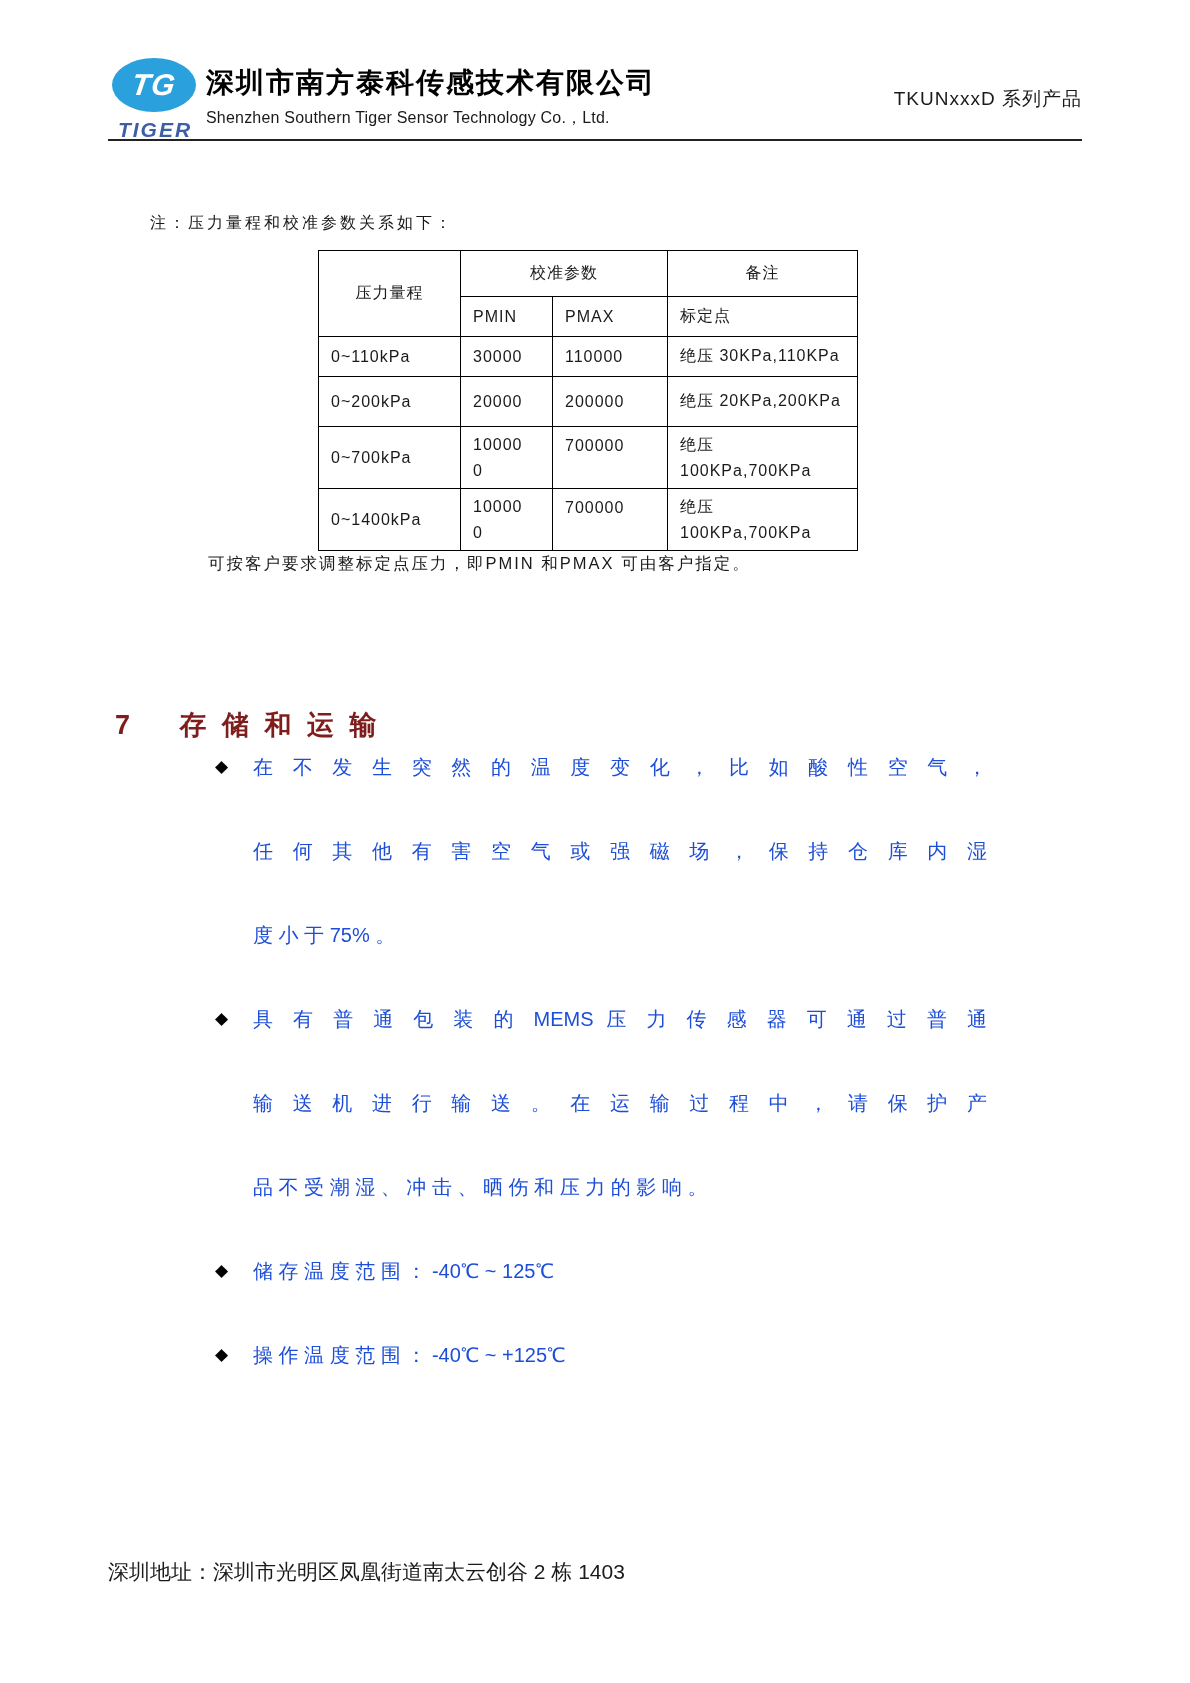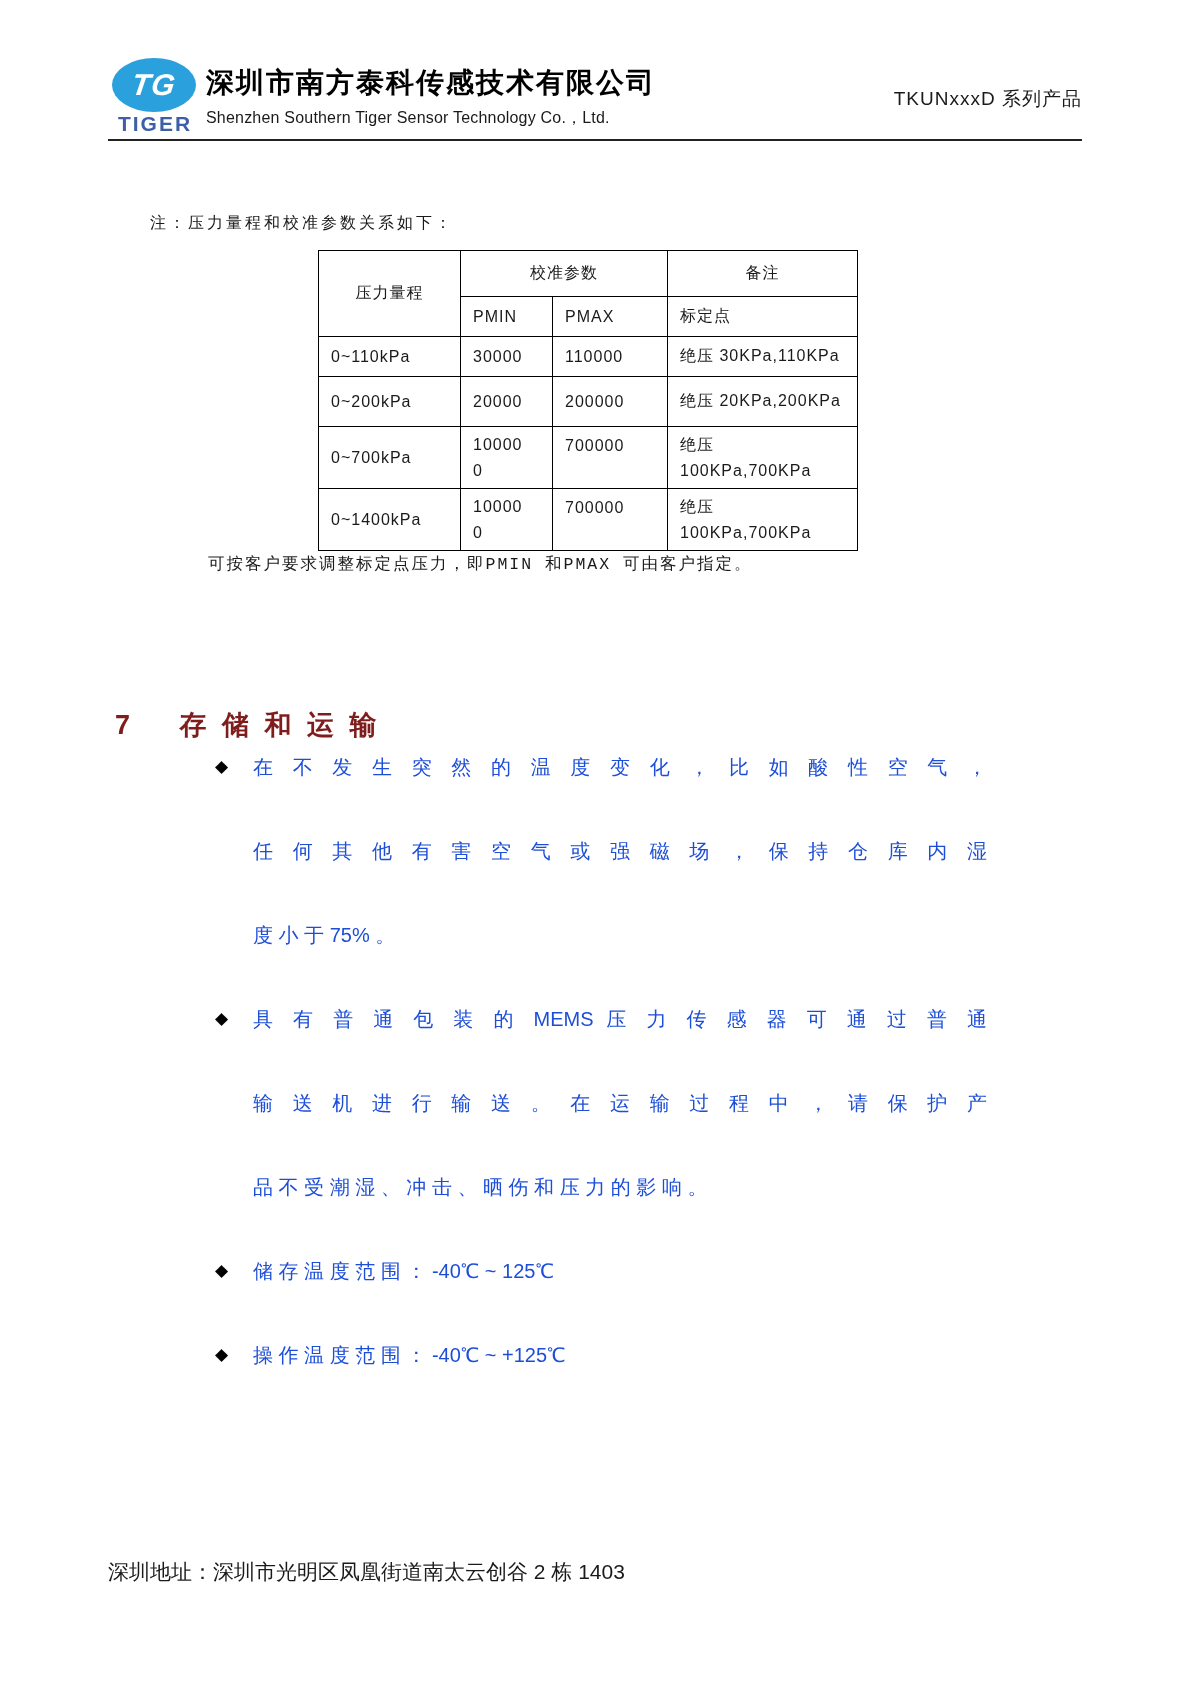--- a/index.html
+++ b/index.html
@@ -3,36 +3,36 @@
 <meta charset="utf-8">
 <style>
   * { margin:0; padding:0; box-sizing:border-box; }
   body { background:#e8e8e8; font-family:"Liberation Sans", sans-serif; color:#1a1a1a; }
   .page { position:relative; width:1190px; height:1683px; background:#ffffff; margin:0 auto; overflow:hidden; }
 
   
   .logo { position:absolute; left:112px; top:58px; width:86px; text-align:center; }
   .logo-ellipse { width:84px; height:54px; border-radius:50%; background:#2aa1dc; display:flex; align-items:center; justify-content:center; }
   .logo-tg { font-style:italic; font-weight:bold; font-size:30px; color:#ffffff; letter-spacing:1px; transform:skewX(-8deg); }
-  .logo-brand { margin-top:0; font-weight:bold; font-size:21px; color:#3c5fa8; letter-spacing:2px; }
+  .logo-brand { margin-top:6px; font-style:italic; font-weight:bold; font-size:21px; color:#3c5fa8; letter-spacing:2px; }
   .company-cn { position:absolute; left:206px; top:64px; font-size:28px; font-weight:bold; color:#000; letter-spacing:2px; }
   .company-en { position:absolute; left:206px; top:108px; font-size:16px; color:#1a1a1a; letter-spacing:0.2px; }
   .product-series { position:absolute; right:108px; top:86px; font-size:19px; color:#1a1a1a; letter-spacing:1px; }
   .header-rule { position:absolute; left:108px; right:108px; top:139px; border-top:2px solid #222; }
 
   
   .note { position:absolute; left:150px; top:213px; font-size:16px; letter-spacing:3px; }
   table.cal { position:absolute; left:318px; top:250px; border-collapse:collapse; table-layout:fixed; }
   table.cal td, table.cal th { border:1.5px solid #000; font-size:16px; font-weight:normal; vertical-align:middle; letter-spacing:1px; }
   .c1 { width:142px; } .c2 { width:92px; } .c3 { width:115px; } .c4 { width:190px; }
   .th-center { text-align:center; letter-spacing:3px;margin-top:16px; }
   .cell-left { text-align:left; padding-left:12px; }
   .rowA { height:46px; } .rowB { height:40px; } .rowD1 { height:40px; } .rowD2 { height:50px; } .rowD3 { height:62px; } .rowD4 { height:62px;padding-left:29px; }
   .multiline { white-space:pre-line; line-height:26px; }
-  .footnote { position:absolute; left:208px; top:553px; font-size:16.5px; letter-spacing:2px;font-family:Liberation Mono, monospace; }
+  .footnote { position:absolute; left:208px; top:553px; font-size:16.5px; letter-spacing:2px; }
 
   
   .section-heading { position:absolute; left:115px; top:707px; font-size:27px; font-weight:bold; color:#7f1d1d;text-align:right; }
   .section-number { display:inline-block; }
   .section-title { display:inline-block; margin-left:42px; letter-spacing:4px; }
 
   .bullets { position:absolute; left:215px; top:725px; width:772px; }
   .bullet { position:relative; padding-left:38px; }
   .marker { position:absolute; left:0; top:0; height:84px; line-height:84px; font-size:17px; color:#000; }
   .bline { height:84px; line-height:84px; font-size:20px; color:#1d4ed8; white-space:nowrap; }

